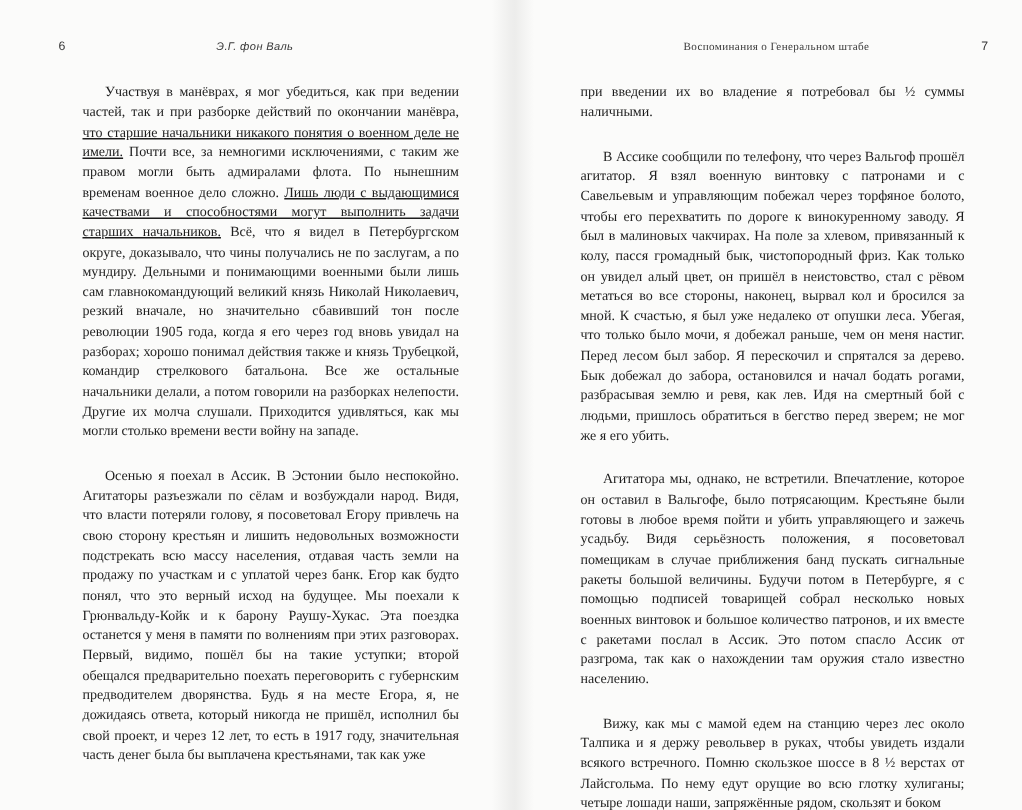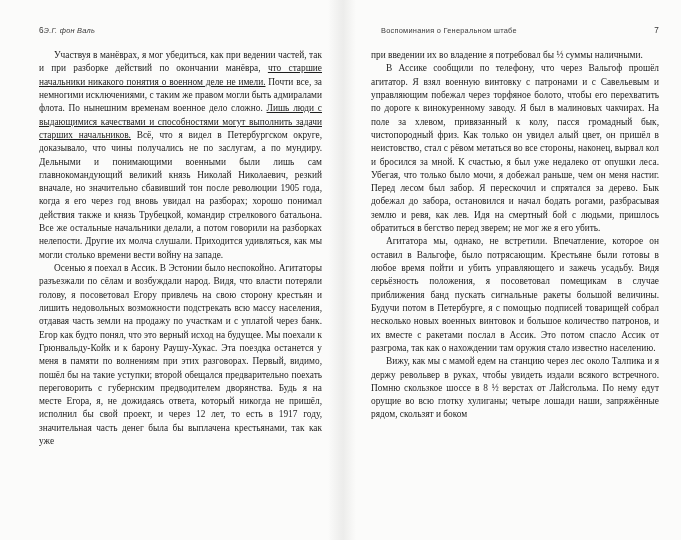--- a/index.html
+++ b/index.html
@@ -61,42 +61,43 @@
   .runhead-left  { justify-content: flex-start; }
   .runhead-right { justify-content: flex-start; }
 
   .folio {
     font-family: "Liberation Sans", "DejaVu Sans", sans-serif;
     font-size: 8.2px;
     color: #333;
   }
   .runhead-title {
     flex: 1;
-    text-align: left;
+    text-align: center;
   }
   .runhead-left .runhead-title {
     font-style: italic;
     padding-right: 26px;
   }
   .runhead-right .runhead-title {
     padding-left: 10px;
+    font-family: Liberation Serif, serif;
   }
 
   
   .body {
     font-size: 9.35px;
     line-height: 13.32px;
     color: #1d1d1d;
     text-align: justify;
     text-justify: inter-word;
     hyphens: manual;
     -webkit-hyphens: manual;
   }
   .body p {
-    margin: 0;
+    margin: 16px;
     text-indent: 15px;
   }
   .body p.cont {
     text-indent: 0;
   }
   u.mark {
     text-decoration: underline;
     text-decoration-thickness: 0.6px;
     text-underline-offset: 1.4px;
   }

